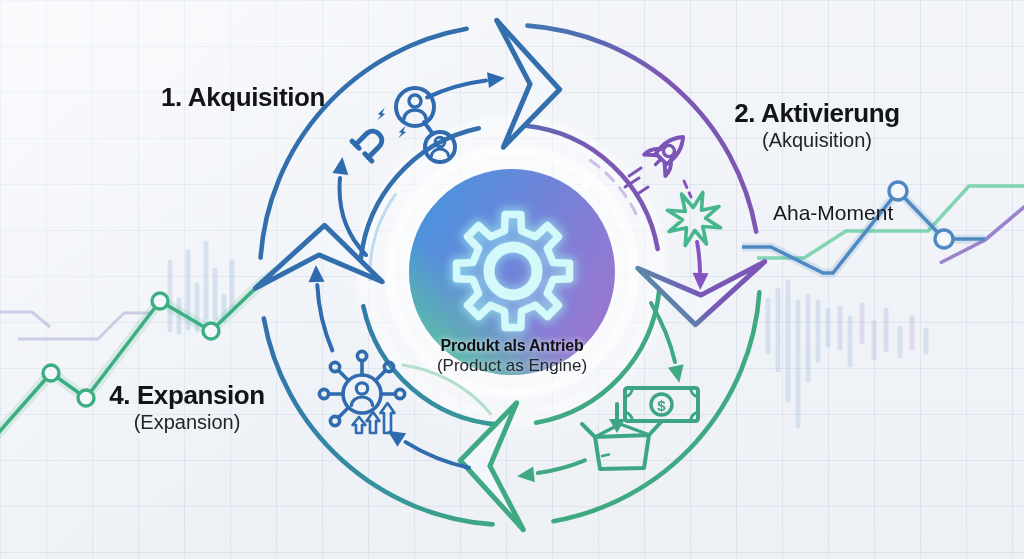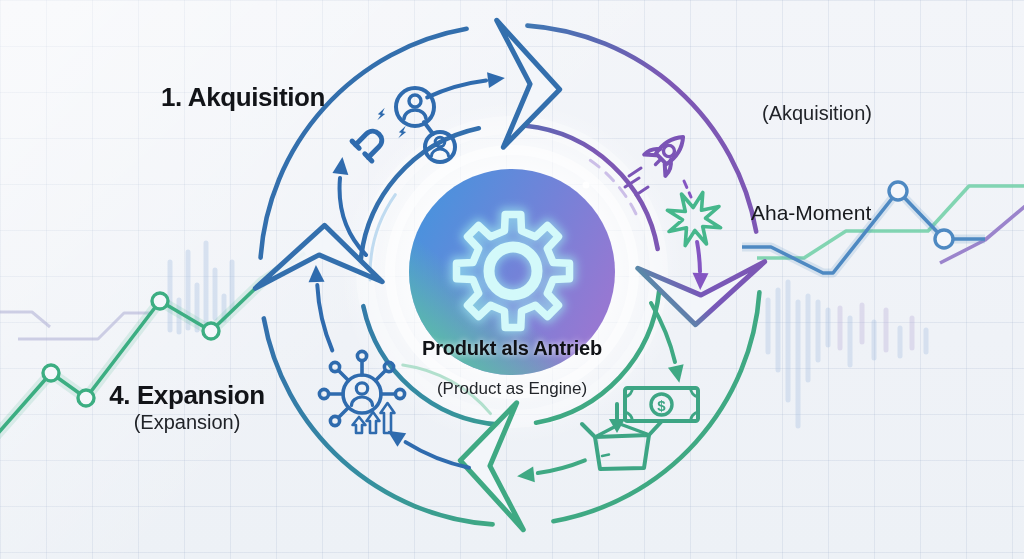--- a/index.html
+++ b/index.html
@@ -11,23 +11,23 @@
       repeating-linear-gradient(to right, rgba(150,168,198,.18) 0 1px, transparent 1px 46px),
       repeating-linear-gradient(to bottom, rgba(150,168,198,.18) 0 1px, transparent 1px 46px),
       linear-gradient(180deg,#f3f5f9 0%,#eff2f7 60%,#edf1f6 100%);
   }
   .diagram-svg{position:absolute;left:0;top:0;}
   .stage-label{position:absolute;text-align:center;transform:translateX(-50%);white-space:nowrap;}
   .stage-title{font-size:26px;font-weight:700;color:#121418;letter-spacing:-.4px;line-height:1.02;}
   .stage-sub{font-size:20px;font-weight:400;color:#212429;margin-top:2px;}
   .aha-label{position:absolute;font-size:21px;color:#17191d;white-space:nowrap;}
   .center-label{position:absolute;text-align:center;transform:translateX(-50%);white-space:nowrap;}
-  .center-title{font-size:20px;font-weight:700;color:#101216;letter-spacing:-.2px;
+  .center-title{font-size:16px;font-weight:700;color:#101216;letter-spacing:-.2px;
     text-shadow:0 0 6px rgba(255,255,255,.9);}
-  .center-sub{font-size:17px;font-weight:400;color:#23262b;margin-top:19px;
+  .center-sub{font-size:17px;font-weight:400;color:#23262b;margin-top:1px;
     text-shadow:0 0 6px rgba(255,255,255,.9);}
 </style>
 </head>
 <body>
 
 <div class="stage">
 
 <svg class="diagram-svg" width="1024" height="559" viewBox="0 0 1024 559">
   <defs>
     <radialGradient id="glowR" cx="50%" cy="50%" r="50%">
@@ -241,24 +241,25 @@
       <path d="M384,433 V413 H380.5 L387.5,403 L394.5,413 H391 V433 Z"></path>
     </g>
   </g>
 </svg>
 
 <div class="stage-label" style="left:243px;top:84px">
   <div class="stage-title">1. Akquisition</div>
 </div>
 
 <div class="stage-label" style="left:817px;top:100px">
+  <div class="stage-title">2. Aktivierung</div>
   <div class="stage-sub">(Akquisition)</div>
 </div>
 
-<div class="aha-label" style="left:751px;top:201px">Aha-Moment</div>
+<div class="aha-label" style="left:773px;top:201px">Aha-Moment</div>
 
 <div class="stage-label" style="left:858px;top:396px">
 </div>
 
 <div class="stage-label" style="left:187px;top:382px">
   <div class="stage-title">4. Expansion</div>
   <div class="stage-sub">(Expansion)</div>
 </div>
 
 <div class="center-label" style="left:512px;top:337px">

